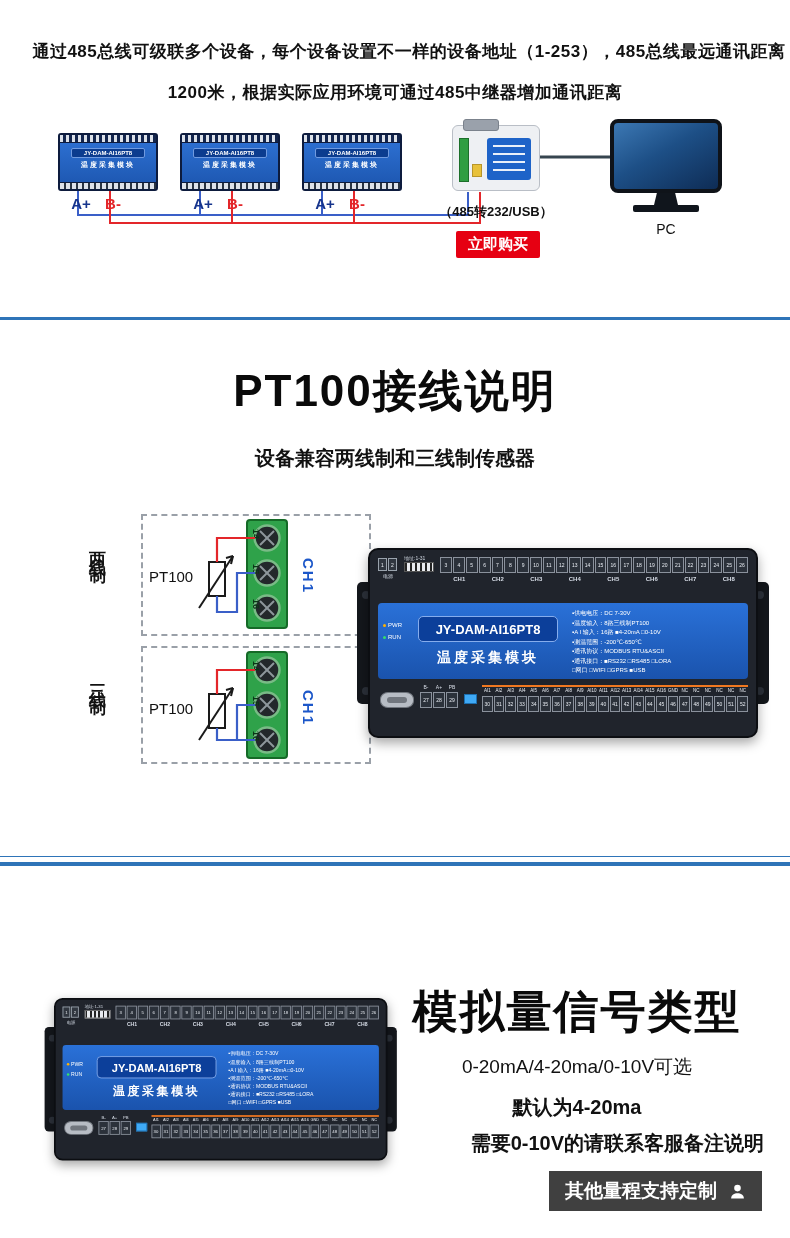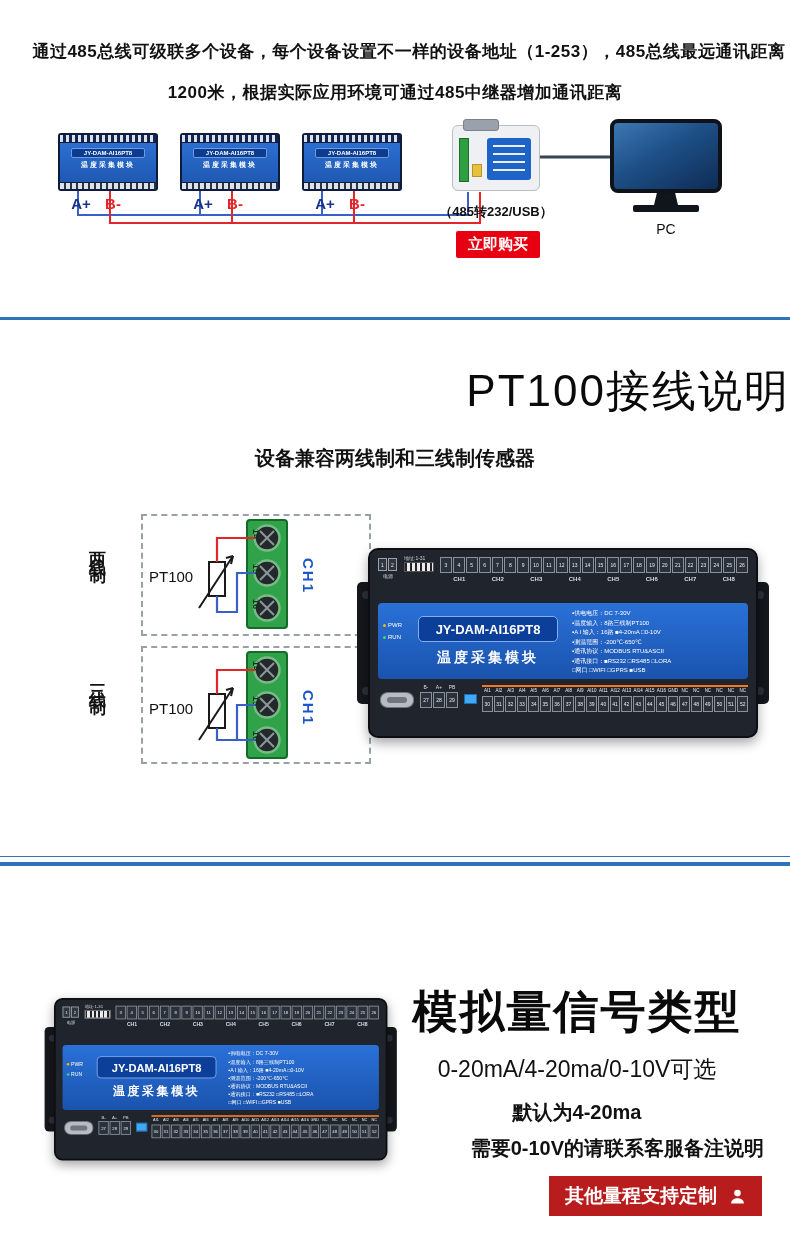--- a/index.html
+++ b/index.html
@@ -38,21 +38,21 @@
   .monitor { position:absolute; left:610px; top:0; width:112px; }
   .mon-screen { height:74px; background:linear-gradient(150deg,#3c78b4 0%,#1d4f86 45%,#0e2c55 100%); border:4px solid #0f1319; border-radius:8px; }
   .mon-neck { width:24px; height:12px; margin:0 auto; background:#10151c; clip-path:polygon(12% 0,88% 0,100% 100%,0 100%); }
   .mon-base { width:66px; height:7px; margin:0 auto; background:#10151c; border-radius:2px; }
   .pc-label { position:absolute; left:610px; top:102px; width:112px; text-align:center; font-size:14px; }
 
   .hr1 { height:3px; background:#2e74b8; }
 
   
   .sec2 { height:494px; }
-  .big-title { text-align:right; font-size:44px; font-weight:400; letter-spacing:2px; margin-top:42px; color:#0a0a0a; }
+  .big-title { text-align:center; font-size:44px; font-weight:700; letter-spacing:2px; margin-top:42px; color:#0a0a0a; }
   .sub-title { text-align:center; font-size:20px; font-weight:700; margin-top:24px; }
   .wiring-area { position:relative; height:268px; margin-top:42px; }
   .vlabel { position:absolute; writing-mode:vertical-rl; text-orientation:upright; font-size:17px; font-weight:700; letter-spacing:7px; color:#111; }
   .dash-box { position:absolute; left:118px; width:230px; height:122px; border:2px dashed #9aa0a8;margin-left:23px; }
   .wire-svg { position:absolute; inset:0; width:100%; height:100%; }
   .sensor-box { fill:#fff; stroke:#1a1a1a; stroke-width:2; }
   .blk { stroke:#1a1a1a; stroke-width:2; fill:none; }
   .term-block { fill:#2fa24a; stroke:#156a27; stroke-width:2; }
   .screw { fill:#23282b; stroke:#79bb86; stroke-width:2.5; }
   .slot { stroke:#8e979c; stroke-width:2; }
@@ -101,24 +101,24 @@
   .dev-accent { position:absolute; left:104px; right:0; top:1px; height:2px; background:#f07820; }
   .dev-br-labels { position:absolute; left:104px; right:0; top:4px; display:flex; gap:1px; }
   .dev-br-labels span { flex:1; text-align:center; color:#e8ecf2; font-size:4.5px; overflow:hidden; }
   .dev-br-nums { position:absolute; left:104px; right:0; top:12px; height:16px; display:flex; gap:1px; }
 
   
   .sec3 { position:relative; height:414px; }
   .device-scale { position:absolute; left:54px; top:132px; width:390px; height:190px; transform:scale(.855); transform-origin:0 0; }
   .analog { position:absolute; left:390px; top:116px; width:374px; }
   .an-title { font-size:45px; font-weight:900; letter-spacing:2px; text-align:center; color:#0a0a0a; }
-  .an-line1 { font-size:23px; margin-top:12px; text-align:center; }
+  .an-line1 { font-size:19px; margin-top:12px; text-align:center; }
   .an-line2 { font-size:20px; font-weight:700; margin-top:14px; text-align:center; }
   .an-line3 { font-size:20px; font-weight:700; margin-top:9px; text-align:right; }
-  .an-badge { display:flex; align-items:center; gap:12px; background:#b91c1c; color:#fff; padding:7px 16px; width:max-content; margin:14px 2px 0 auto; font-size:19px; font-weight:700; }
+  .an-badge { display:flex; align-items:center; gap:12px; background:#404040; color:#fff; padding:7px 16px; width:max-content; margin:14px 2px 0 auto; font-size:19px; font-weight:700; }
   .an-badge svg { width:17px; height:17px; }
   .an-badge svg * { fill:#fff; }
 </style>
 </head>
 <body>
 
 <div class="page">
 
   <section class="sec1">
     <div class="desc first">通过485总线可级联多个设备，每个设备设置不一样的设备地址（1-253），485总线最远通讯距离</div>

